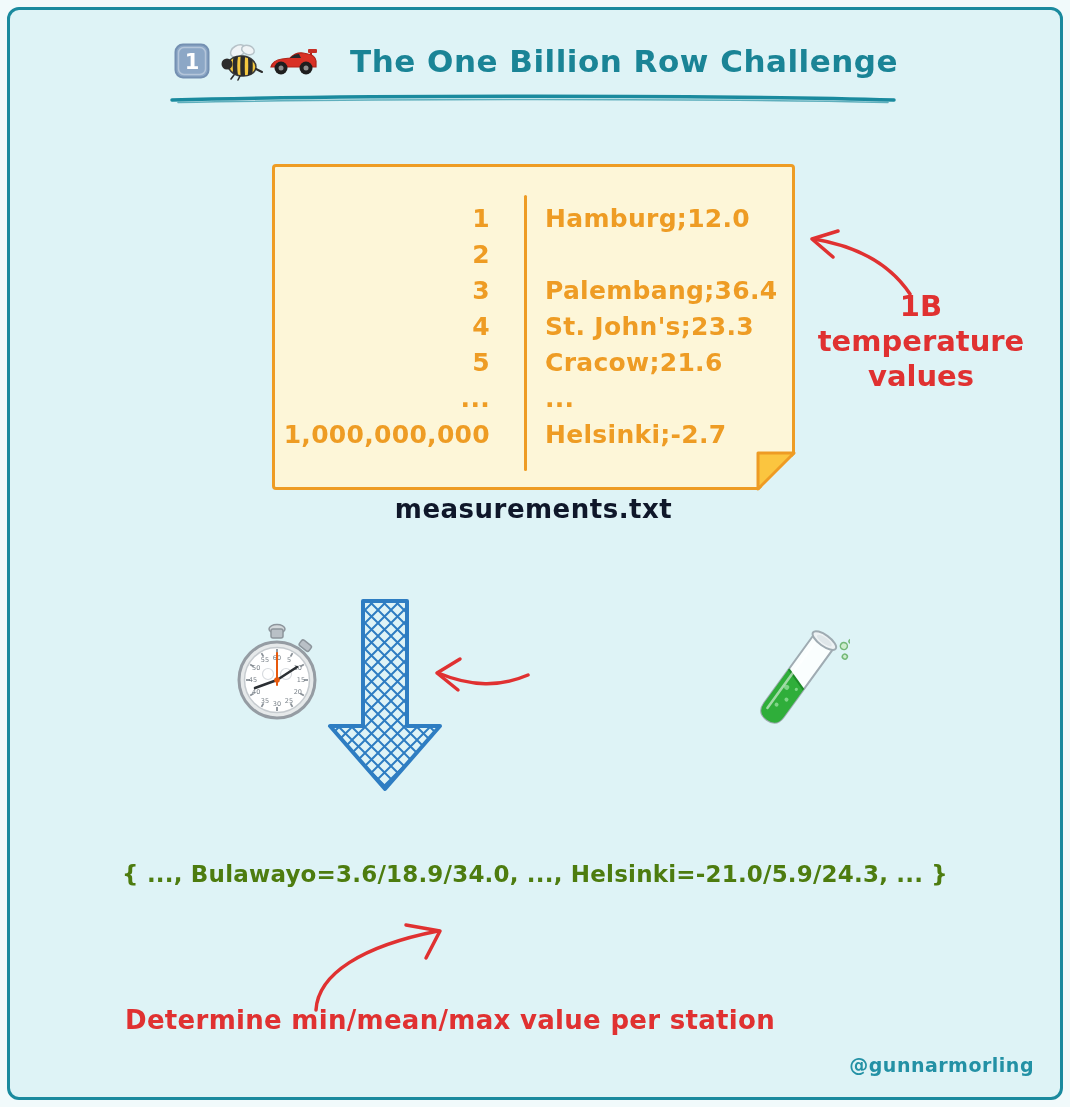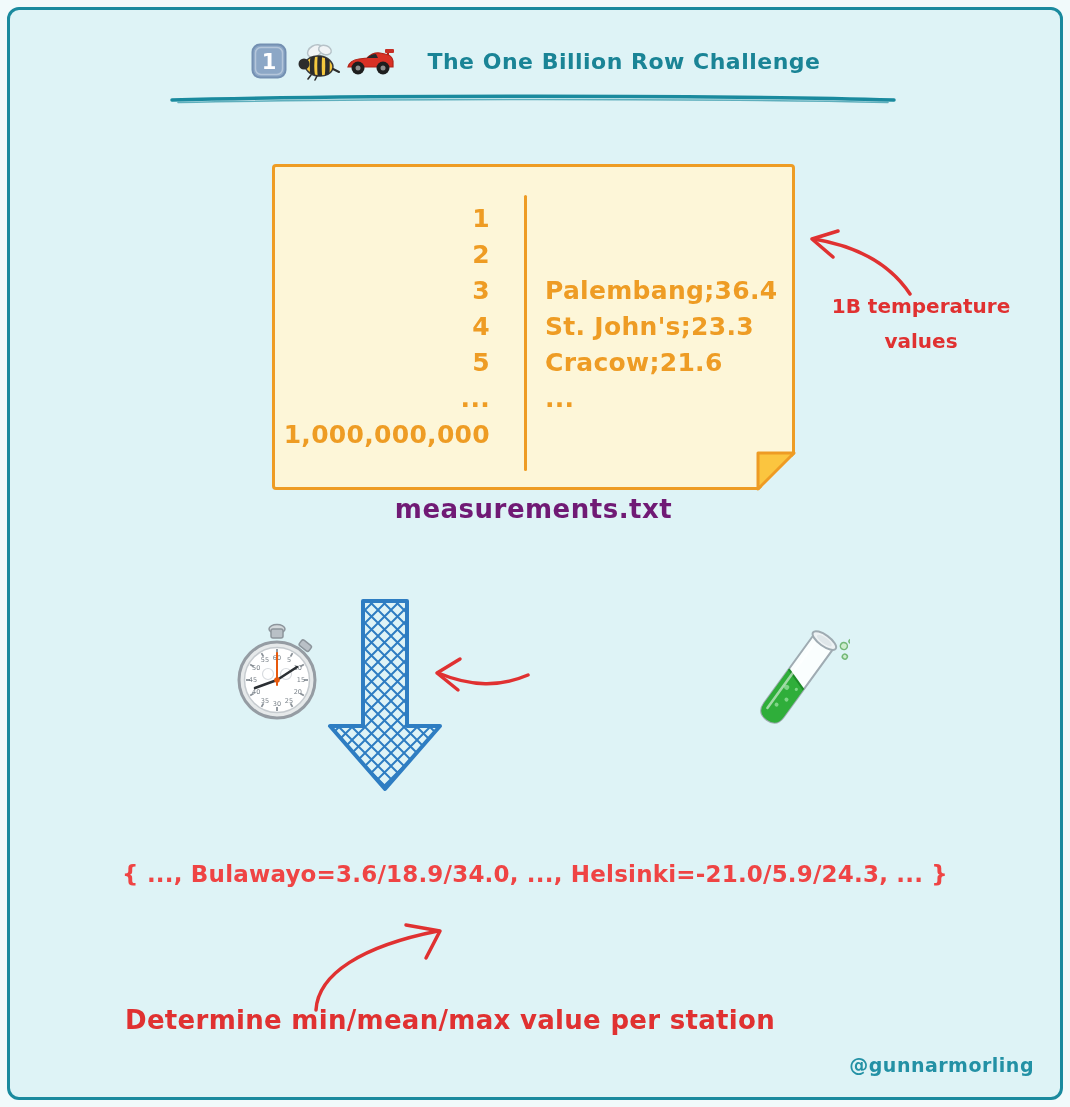--- a/index.html
+++ b/index.html
@@ -4,42 +4,42 @@
 <style>
   html,body{margin:0;padding:0;background:#f1fafb;font-family:"DejaVu Sans","Liberation Sans",sans-serif;}
   .canvas{position:relative;width:1070px;height:1107px;background:#f1fafb;overflow:hidden;}
   .frame{position:absolute;left:7px;top:7px;right:7px;bottom:7px;background:#def3f6;
          border:3px solid #1a8a9e;border-radius:12px;}
   .abs{position:absolute;}
 
   
   .header{position:absolute;left:0;right:0;top:40px;display:flex;justify-content:center;
           align-items:center;gap:6px;}
-  .title{font-size:22px;font-weight:bold;color:#1a8496;letter-spacing:.5px;margin-left:26px;white-space:nowrap;}
+  .title{font-size:31px;font-weight:bold;color:#1a8496;letter-spacing:.5px;margin-left:26px;white-space:nowrap;}
 
   
   .card{position:absolute;left:272px;top:164px;width:523px;height:326px;box-sizing:border-box;
         background:#fdf6d8;border:3px solid #ee9c24;border-radius:4px;}
   .card-rows{position:absolute;left:0;right:0;top:33px;}
   .crow{display:grid;grid-template-columns:215px 55px 1fr;height:36px;align-items:center;
         color:#ee9c24;font-size:25px;font-weight:bold;letter-spacing:.3px;}
   .crow .num{text-align:right;}
   .crow .val{text-align:left;white-space:nowrap;}
   .card-divider{position:absolute;left:249px;top:28px;width:3px;height:276px;background:#ee9c24;border-radius:2px;}
   .fold{position:absolute;right:-4px;bottom:-4px;}
 
   .filecaption{position:absolute;left:272px;top:494px;width:523px;text-align:center;
-               color:#701a75;font-size:26px;font-weight:bold;letter-spacing:.5px;}
+               color:#0f172a;font-size:26px;font-weight:bold;letter-spacing:.5px;}
 
   .red-note{color:#e03131;font-weight:bold;text-align:center;}
-  .note-input{position:absolute;left:800px;top:289px;width:242px;font-size:20px;line-height:35px;}
+  .note-input{position:absolute;left:800px;top:289px;width:242px;font-size:29px;line-height:35px;}
   .note-program{position:absolute;left:500px;top:657px;width:265px;font-size:27px;line-height:35px;}
   .note-output{position:absolute;left:125px;top:1005px;width:650px;font-size:26px;letter-spacing:.3px;}
 
-  .result{position:absolute;left:50px;right:50px;top:861px;text-align:center;color:#ef4444;
+  .result{position:absolute;left:50px;right:50px;top:861px;text-align:center;color:#4d7c0f;
           font-size:23px;font-weight:bold;letter-spacing:.2px;white-space:nowrap;}
 
   .handle{position:absolute;right:36px;top:1054px;color:#2391a5;font-size:19px;font-weight:bold;letter-spacing:.5px;}
 
   svg{display:block;}
 </style>
 </head>
 <body>
 
 <div class="canvas">
@@ -88,20 +88,21 @@
     <path d="M4 8 C 180 3, 560 3, 726 8" stroke="#1a8a9e" stroke-width="3.5" fill="none" stroke-linecap="round"></path>
     <path d="M10 10.5 C 200 6.5, 540 6.5, 720 10.5" stroke="#1a8a9e" stroke-width="1.5" fill="none" stroke-linecap="round" opacity="0.65"></path>
   </svg>
 
   <div class="card">
     <div class="card-divider"></div>
     <div class="card-rows">
       <div class="crow">
         <span class="num">1</span>
           <span></span>
+        <span class="val">Hamburg;12.0</span>
       </div>
       <div class="crow">
         <span class="num">2</span>
           <span></span>
       </div>
       <div class="crow">
         <span class="num">3</span>
           <span></span>
         <span class="val">Palembang;36.4</span>
       </div>
@@ -116,20 +117,21 @@
         <span class="val">Cracow;21.6</span>
       </div>
       <div class="crow">
         <span class="num">...</span>
           <span></span>
         <span class="val">...</span>
       </div>
       <div class="crow">
         <span class="num">1,000,000,000</span>
           <span></span>
+        <span class="val">Helsinki;-2.7</span>
       </div>
     </div>
     <svg class="fold" width="48" height="48" viewBox="0 0 48 48">
       <path d="M10 48 L48 48 L48 10 Z" fill="#def3f6"></path>
       <path d="M10 46 L46 10 L10 10 Z" fill="#fbc53f" stroke="#ee9b24" stroke-width="3" stroke-linejoin="round"></path>
     </svg>
   </div>
   <div class="filecaption">measurements.txt</div>
 
   <svg class="abs" style="left:798px;top:226px;" width="125" height="75" viewBox="0 0 125 75">

